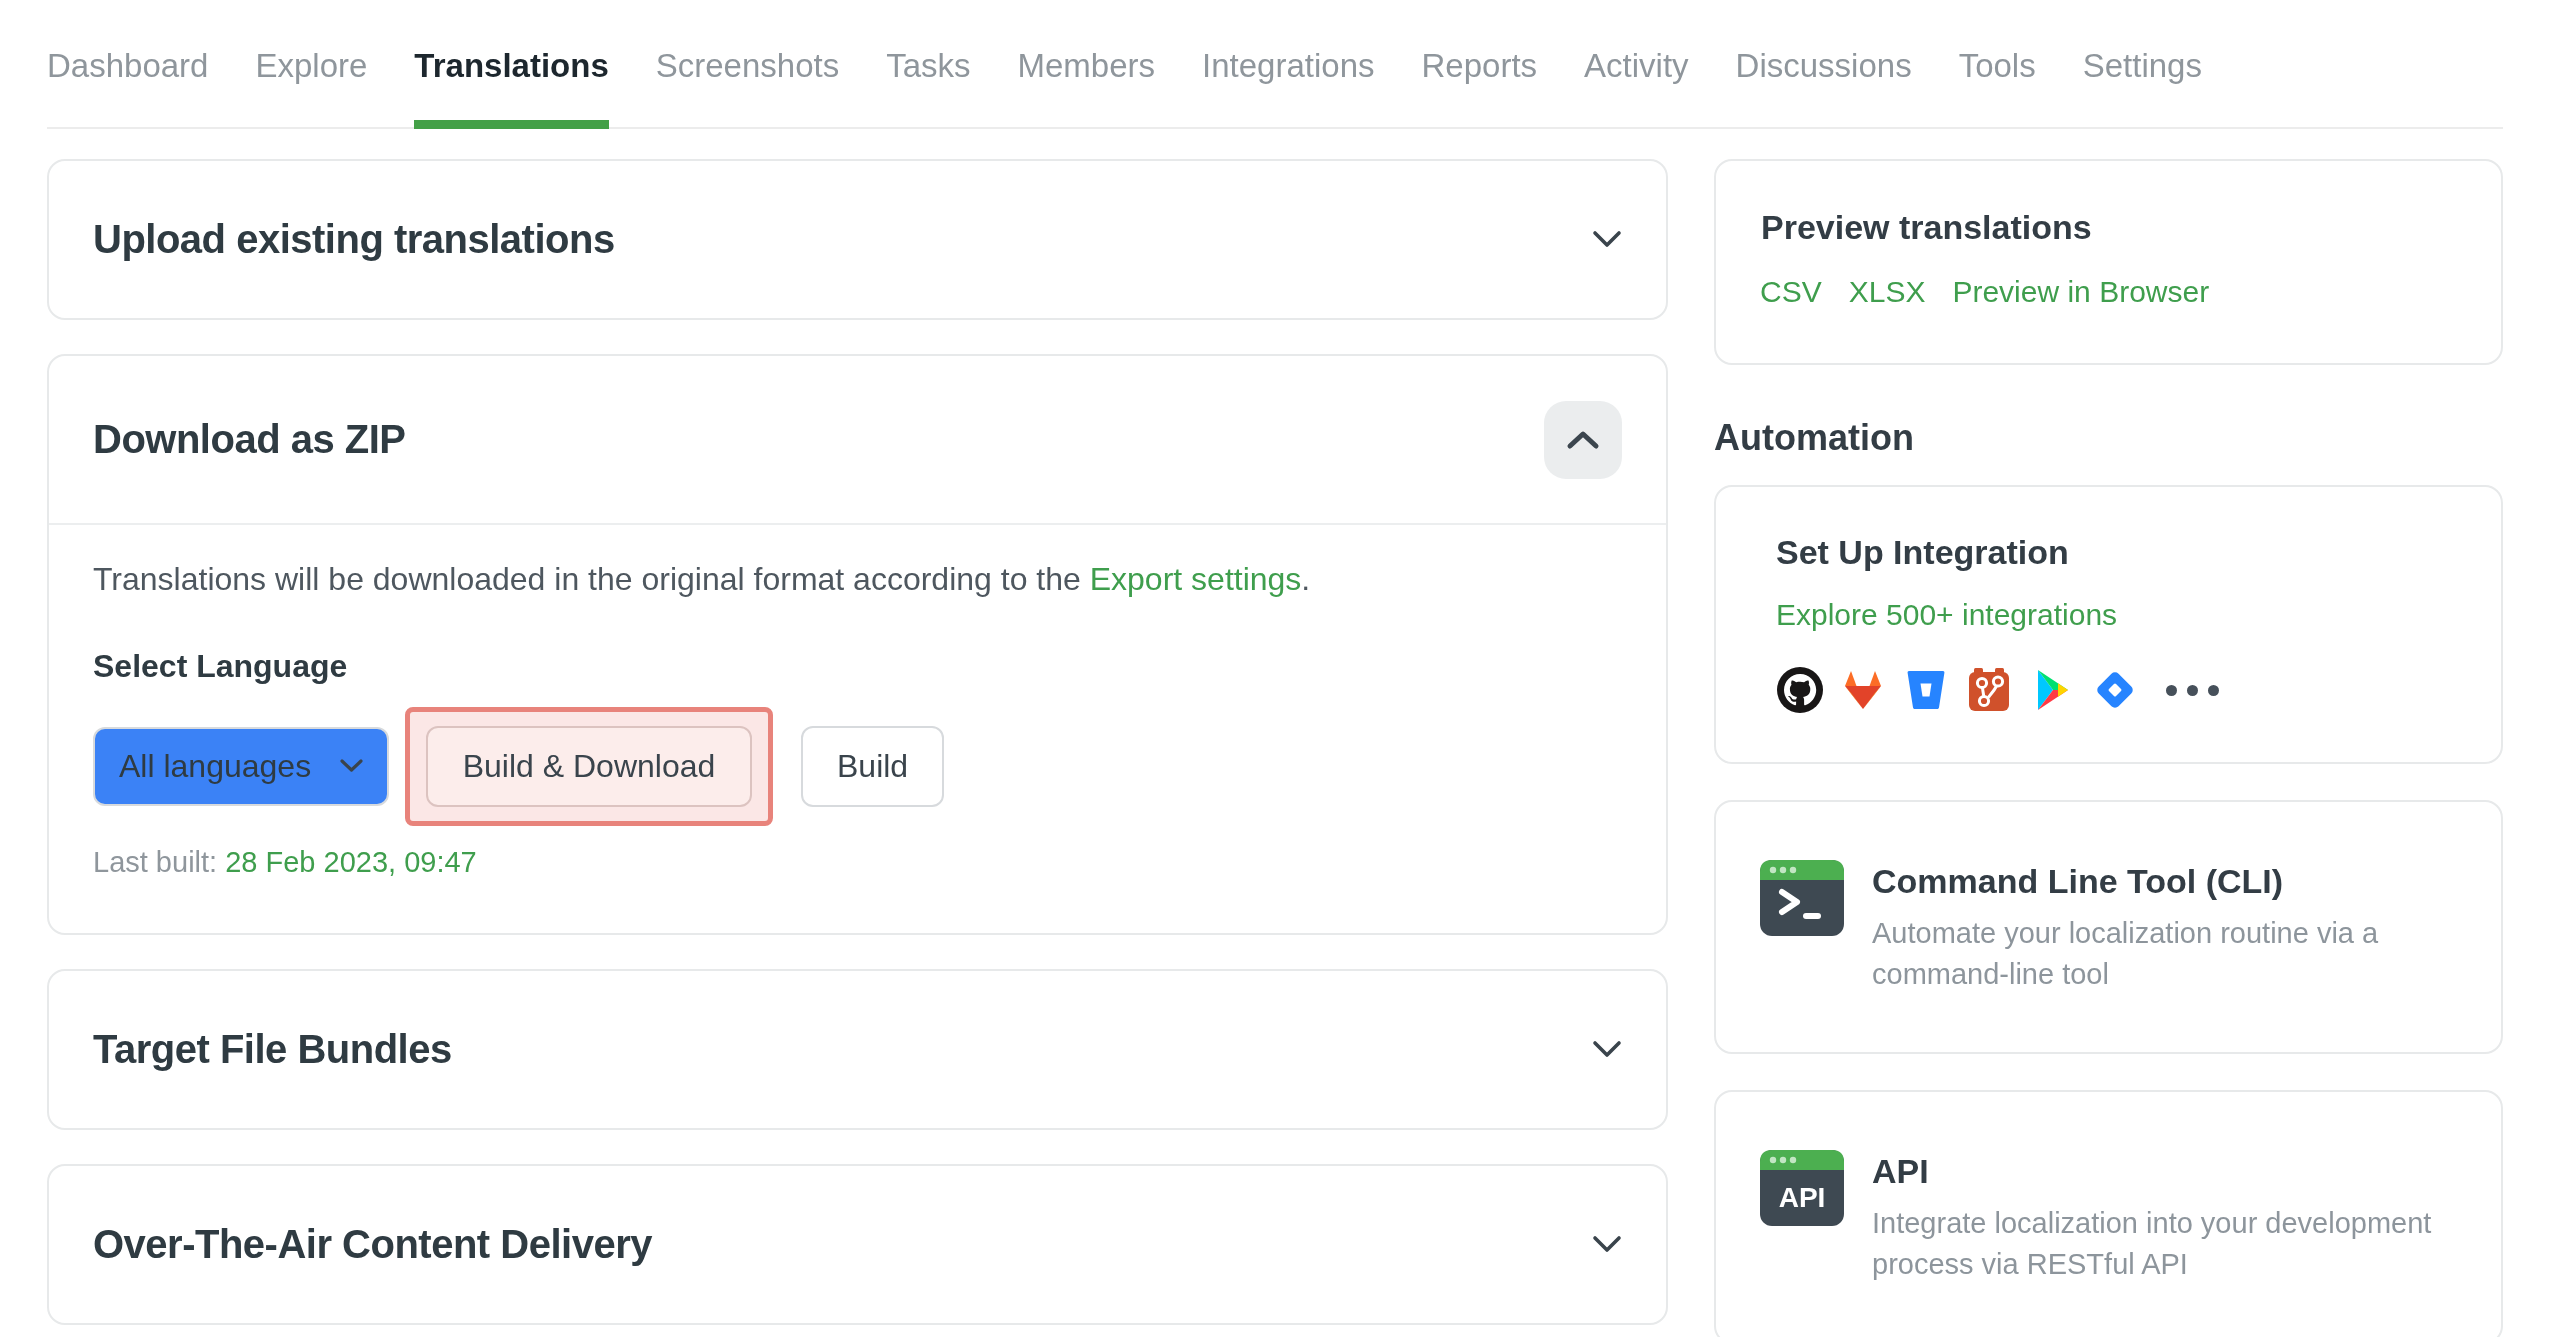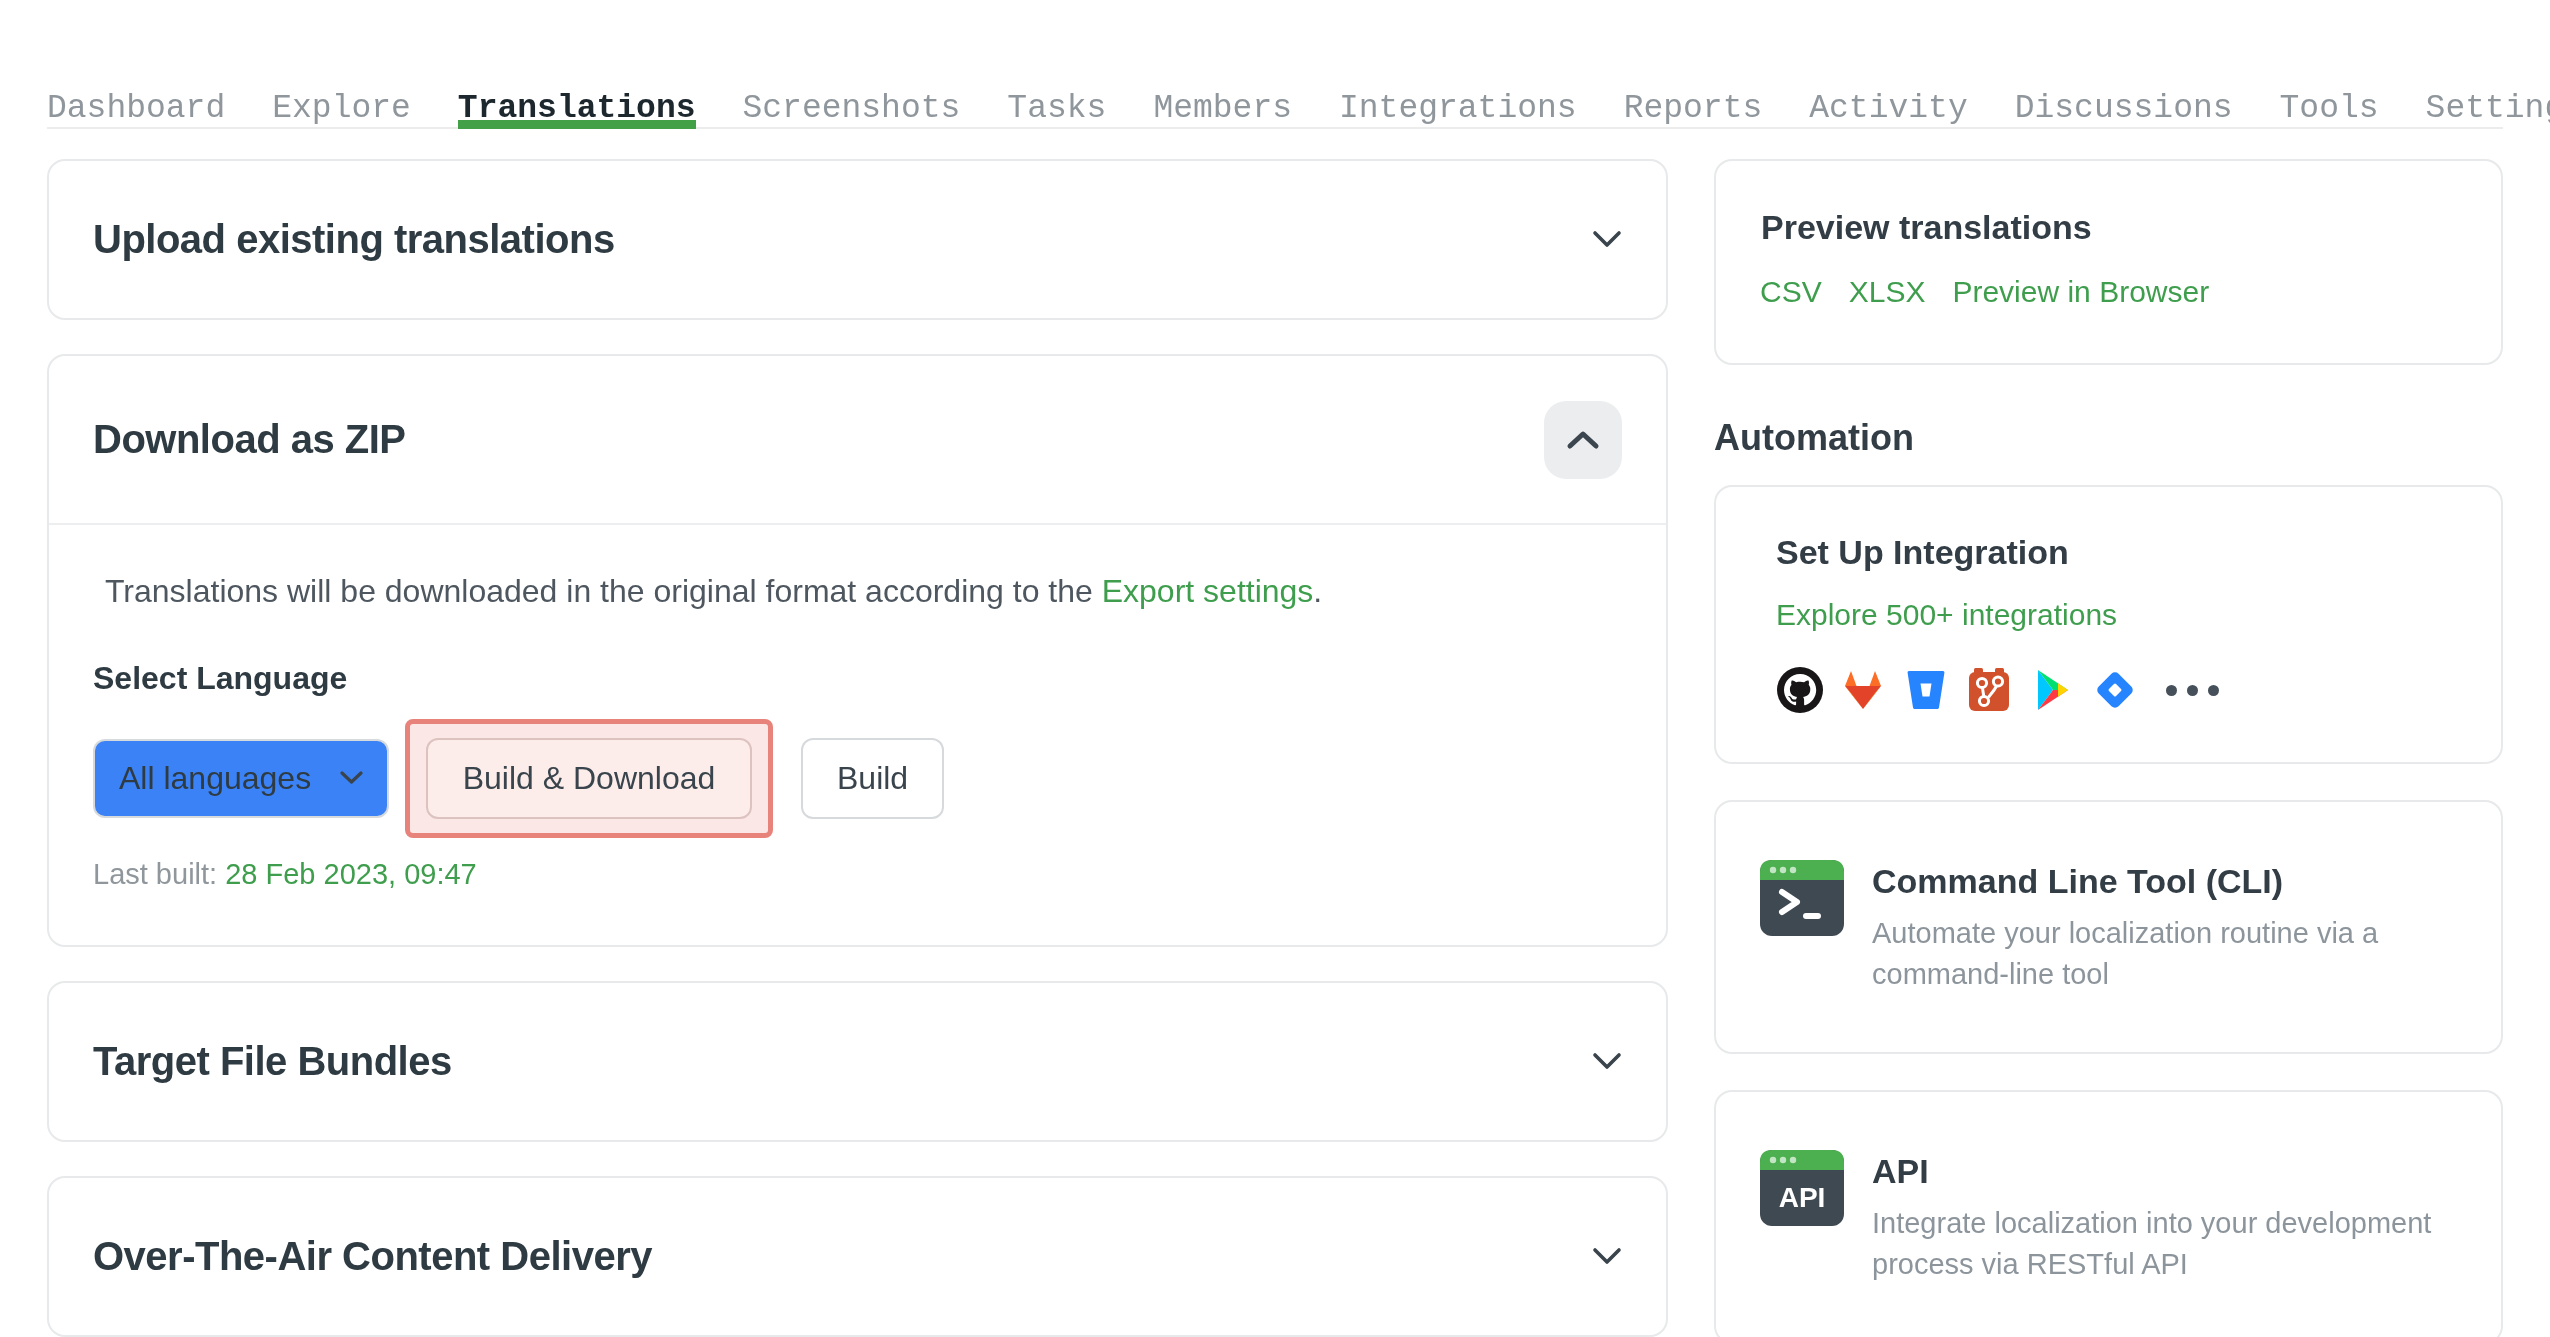--- a/index.html
+++ b/index.html
@@ -5,22 +5,22 @@
   * { box-sizing: border-box; }
   html,body { margin:0; padding:0; }
   body {
     width:2550px; height:1337px; overflow:hidden;
     background:#ffffff; color:#2f3b42;
     font-family:"Liberation Sans", sans-serif;
   }
   
   .nav { margin:0 47px; height:129px; display:flex; align-items:flex-end; gap:47px;
          border-bottom:2px solid #ececec; }
-  .nav-item { font-size:33px; color:#8f969c; position:relative;
-              cursor:pointer; white-space:nowrap;font-family:Liberation Mono, monospace; }
+  .nav-item { font-size:33px; color:#8f969c; padding-bottom:42px; position:relative;
+              cursor:pointer; white-space:nowrap; }
   .nav-item.active { color:#1d272e; font-weight:700; }
   .nav-item.active::after { content:""; position:absolute; left:0; right:0; bottom:-2px;
               height:9px; background:#43a047; }
   
   .main { display:flex; margin:30px 47px 0; gap:46px; }
   .col-left { width:1621px; flex:none; }
   .col-right { flex:1; min-width:0; }
   
   .panel { border:2px solid #e7e9ea; border-radius:18px; background:#fff; margin-bottom:34px; }
   .panel-header { display:flex; align-items:center; justify-content:space-between;
@@ -104,21 +104,21 @@
       <div class="panel-header" style="height:167px">
         <h2 class="panel-title" style="margin:0">Download as ZIP</h2>
         <button class="collapse-btn">
           <svg viewBox="0 0 34 20">
             <polyline points="4,16 17,4 30,16"></polyline>
           </svg>
         </button>
       </div>
       <div class="panel-divider"></div>
       <div class="dl-body">
-        <p class="dl-desc" style="margin:12px"><span>Translations will be downloaded in the original format according to the </span><a class="link-green" href="#">Export settings</a><span>.</span></p>
+        <p class="dl-desc" style="margin:0"><span>Translations will be downloaded in the original format according to the </span><a class="link-green" href="#">Export settings</a><span>.</span></p>
 
         <div class="dl-label">Select Language</div>
 
         <div class="controls">
           <div class="select">
             <span>All languages</span>
             <svg class="chev-sm" viewBox="0 0 23 14">
               <polyline points="2,2 11.5,11 21,2"></polyline>
             </svg>
           </div>

